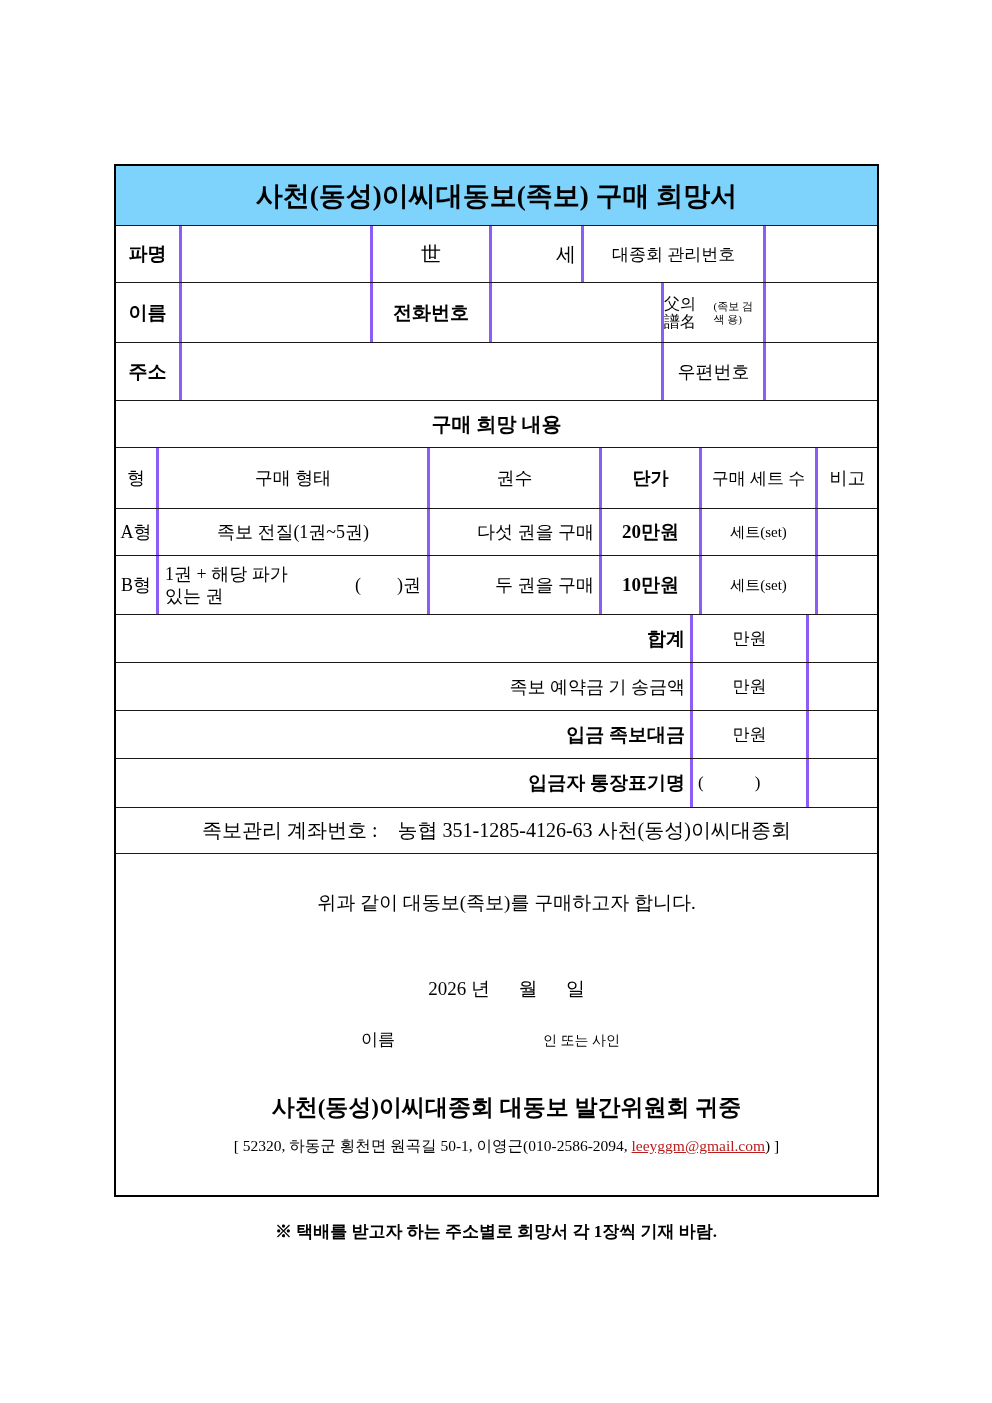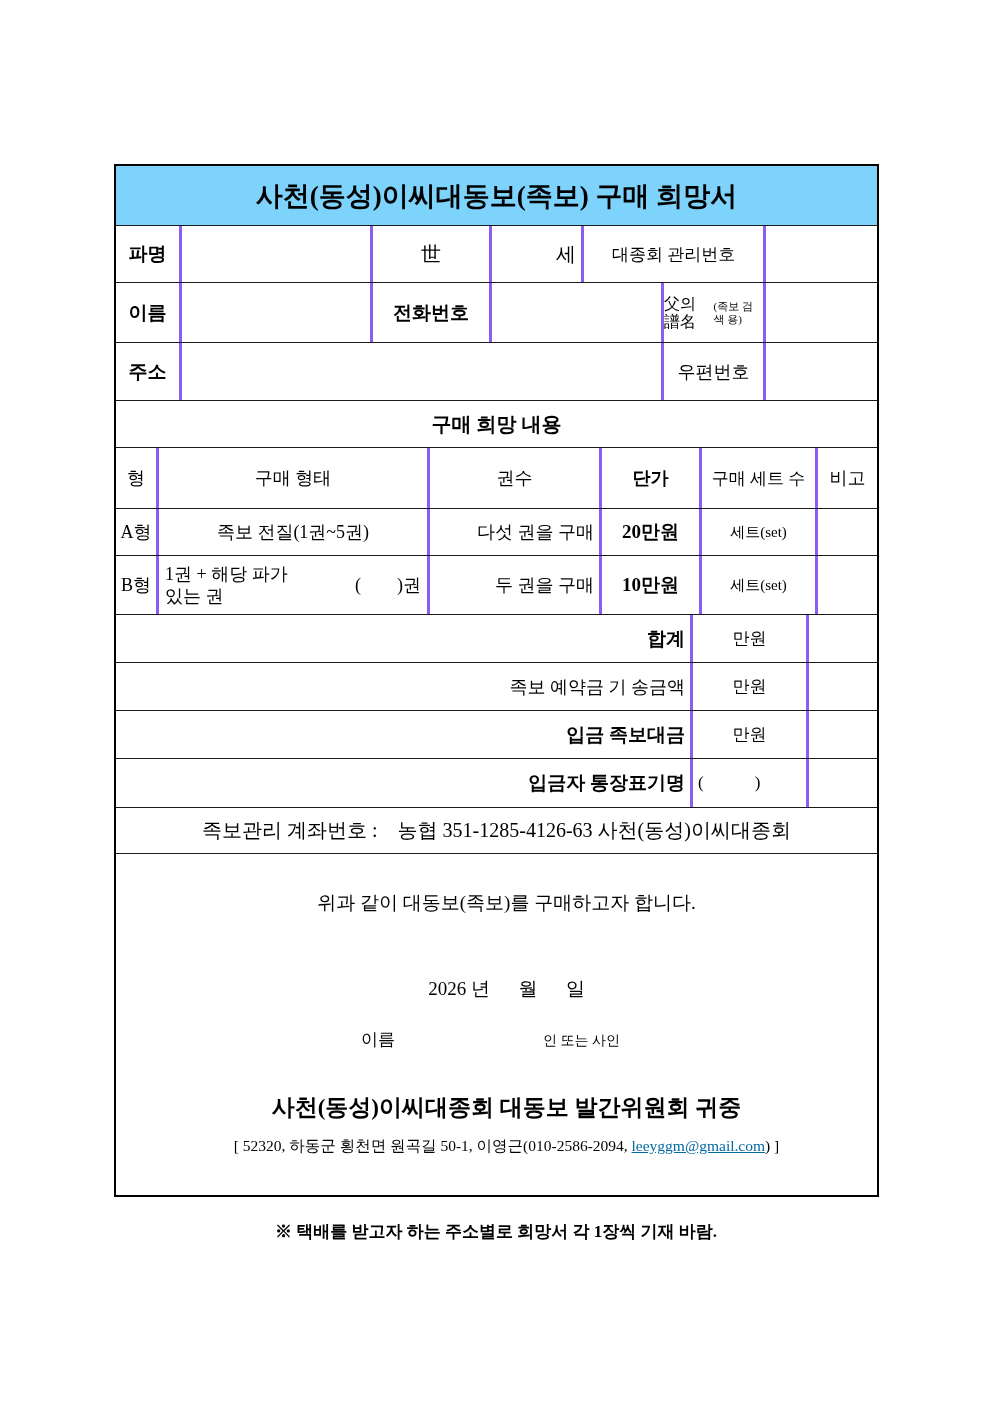--- a/index.html
+++ b/index.html
@@ -62,21 +62,21 @@
   .pad-l { padding-left:5px; }
 
   .bottom-sec { position:relative; height:345px; }
   .abs-line { position:absolute; left:0; width:100%; text-align:center;padding-left:20px; }
   .decl1 { top:36px; font-size:19px; }
   .decl-date { top:113px; font-size:19px;margin-top:9px; }
   .name-label { position:absolute; top:174px; left:245px; font-size:17px; }
   .sign-label { position:absolute; top:178px; left:427px; font-size:14px; }
   .recipient { top:238px; font-size:23px; font-weight:bold; }
   .addr-line { top:282px; font-size:15.5px; }
-  .addr-line a { color:#0369a1; text-decoration:underline; }
+  .addr-line a { color:#b91c1c; text-decoration:underline; }
 
   .footnote {
     position:absolute; top:1220px; left:0; width:100%;
     text-align:center; font-size:17px; font-weight:bold;
   }
 </style>
 </head>
 <body>
 
 <div class="page">

